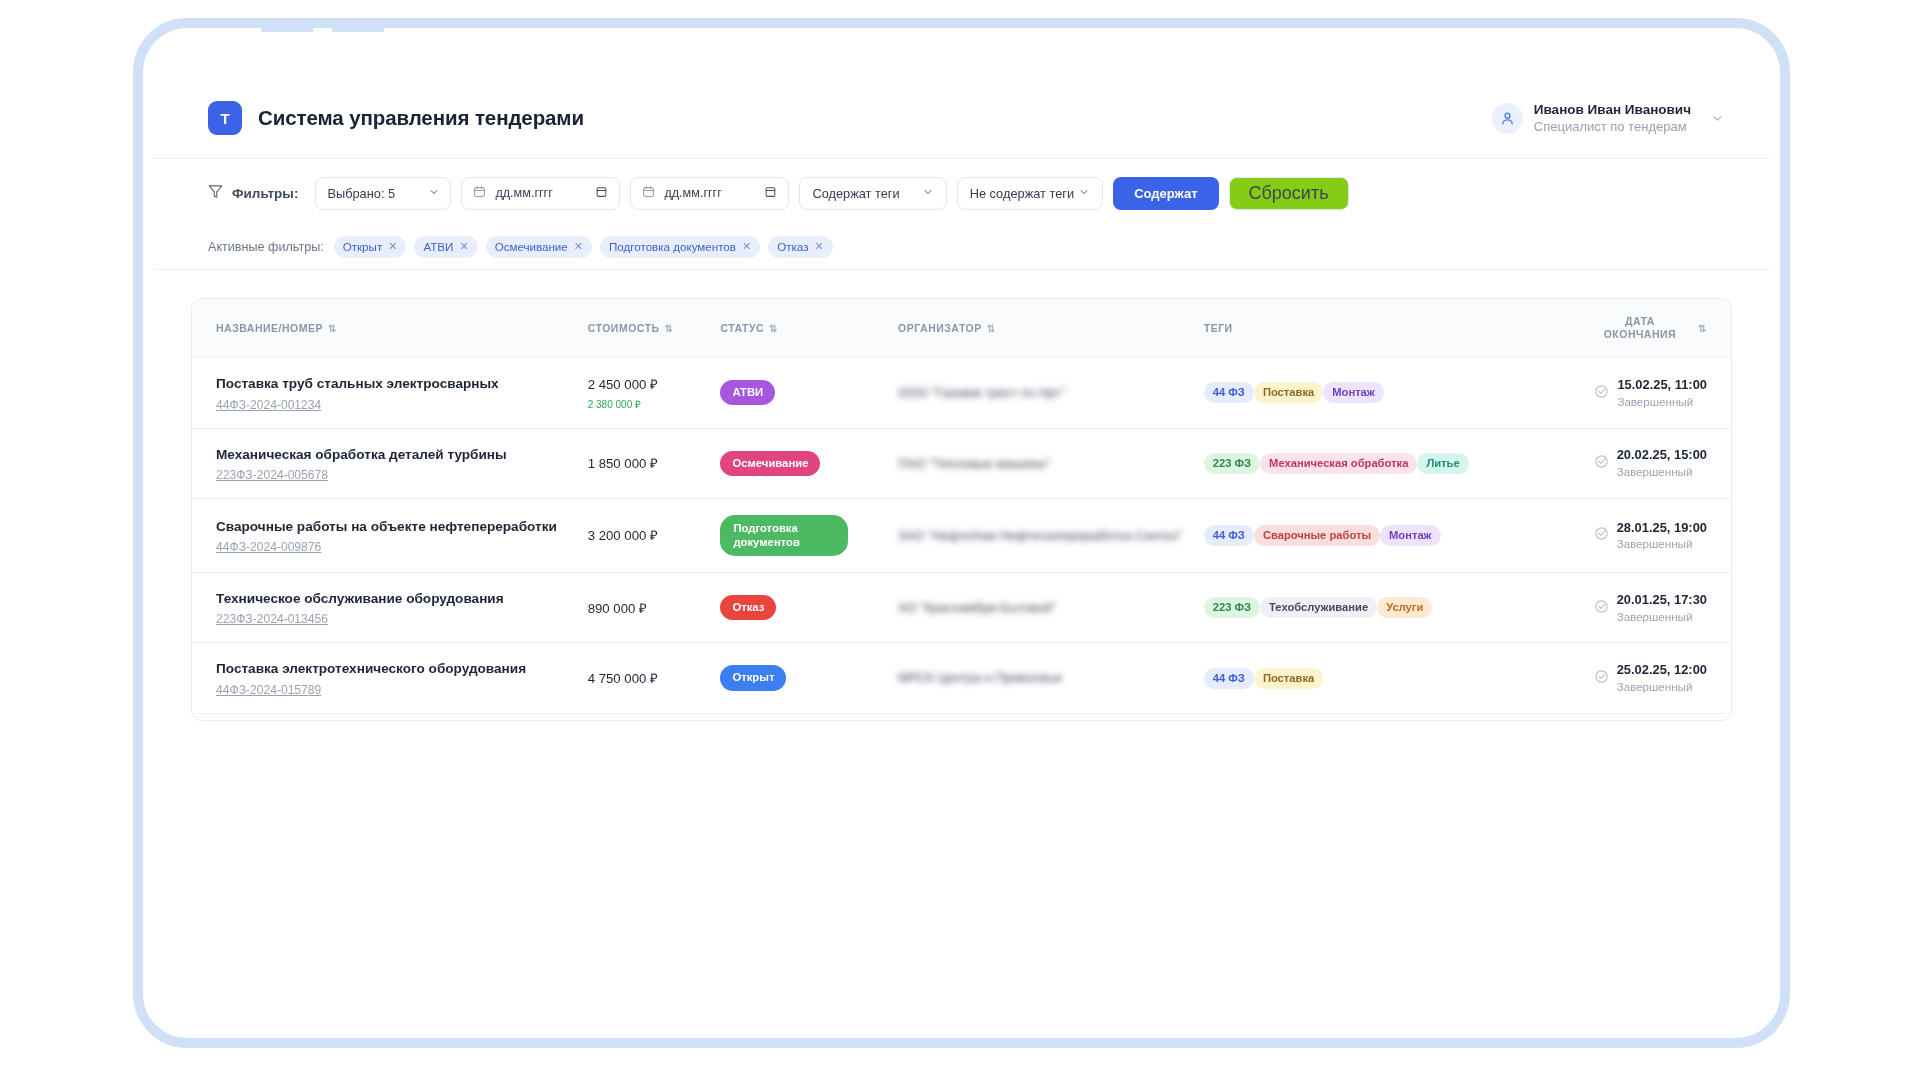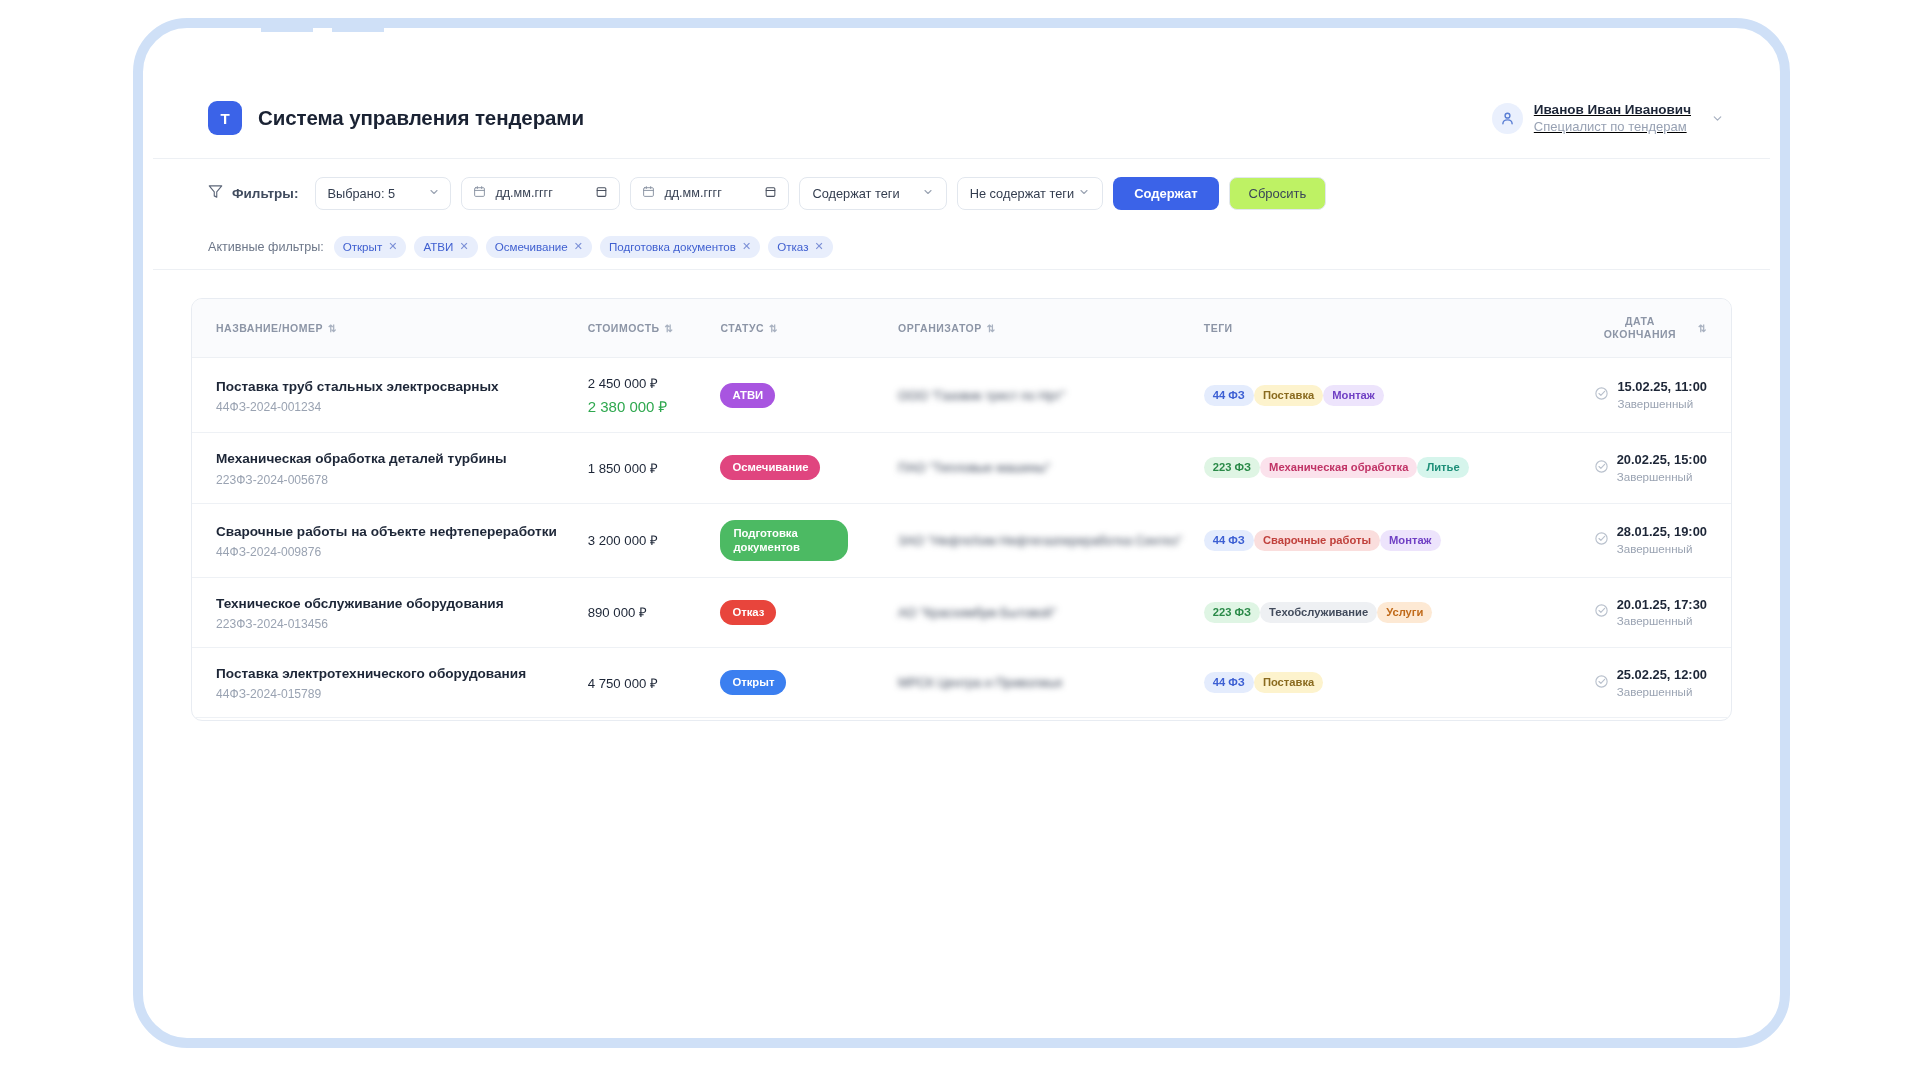--- a/index.html
+++ b/index.html
@@ -59,21 +59,21 @@
     letter-spacing: -0.1px;
   }
   .spacer { flex: 1 1 auto; }
 
   .user-box { display: flex; align-items: center; gap: 11px; }
   .avatar {
     width: 31px; height: 31px; border-radius: 50%;
     background: #eaf0fd;
     display: flex; align-items: center; justify-content: center;
   }
-  .user-meta { line-height: 1.32; text-decoration: underline; }
+  .user-meta { line-height: 1.32; }
   .user-name { font-size: 13.5px; font-weight: 700; color: #1d2638; }
   .user-role { font-size: 13px; color: #97a1b3; }
   .caret { color: #a7b0c0; margin-left: 9px; margin-top: 3px; }
 
   
   #filters {
     position: absolute; left: 0; top: 121px;
     width: 1617px; height: 111px;
     border-bottom: 1px solid #edf0f4;
     padding: 0 55px;
@@ -97,22 +97,22 @@
   .ctl.date { width: 159px; justify-content: space-between; }
   .ctl.tagsel { padding: 0 12px; gap: 22px; }
   .ctl.tagsel.b { gap: 4px; }
   .btn-primary {
     height: 33px; padding: 0 21px; border-radius: 8px;
     background: #3b63e8; color: #fff; font-size: 13px; font-weight: 600;
     display: flex; align-items: center; border: none; cursor: pointer;
   }
   .btn-ghost {
     height: 33px; padding: 0 19px; border-radius: 8px;
-    background: #bef264; border: 1px solid #e2e7ee; color: #3a4558;
-    font-size: 13px; display: flex; align-items: center; cursor: pointer;
+    background: #84cc16; border: 1px solid #e2e7ee; color: #3a4558;
+    font-size: 18px; display: flex; align-items: center; cursor: pointer;
   }
 
   .active-row { display: flex; align-items: center; gap: 8px; height: 40px; }
   .active-label { font-size: 12.6px; color: #6d7789; margin-right: 2px; }
   .chip {
     background: #e8eefc; color: #3f5fd0; border-radius: 12px;
     font-size: 11.6px; padding: 4px 9px 5px;
     display: inline-flex; align-items: center; gap: 6px;
     cursor: pointer;
   }
@@ -152,24 +152,24 @@
   th.h-date .dt-lines { text-align: center; line-height: 1.25; }
 
   tbody td {
     border-bottom: 1px solid #eef1f5;
     padding: 16px 0; vertical-align: middle;
     font-size: 13.2px; color: #20293a;
   }
   tbody tr:last-child td { border-bottom: 1px solid #eef1f5; }
   td.t-name { padding-left: 24px; padding-right: 18px; }
   .t-title { font-size: 13.6px; font-weight: 700; color: #1d2637; line-height: 1.42; }
-  .t-num { font-size: 12.1px; color: #9aa3b2; margin-top: 4px; }
+  .t-num { font-size: 12.1px; color: #9aa3b2; margin-top: 4px; text-decoration: underline; }
 
   .cost-main { font-size: 13.2px; color: #1d2637; white-space: nowrap; }
-  .cost-alt  { font-size: 15px; color: #2fa84f; margin-top: 4px; white-space: nowrap; }
+  .cost-alt  { font-size: 10px; color: #2fa84f; margin-top: 4px; white-space: nowrap; }
 
   .status-pill {
     display: inline-block; border-radius: 13px; color: #fff;
     font-size: 11.3px; font-weight: 600; padding: 5px 12px 6px;
     line-height: 1.25; cursor: pointer;
   }
   .status-pill.wide { border-radius: 15px; padding: 6px 13px 7px; max-width: 128px; }
 
   .org-blur {
     font-size: 12.8px; color: #3c4659;

